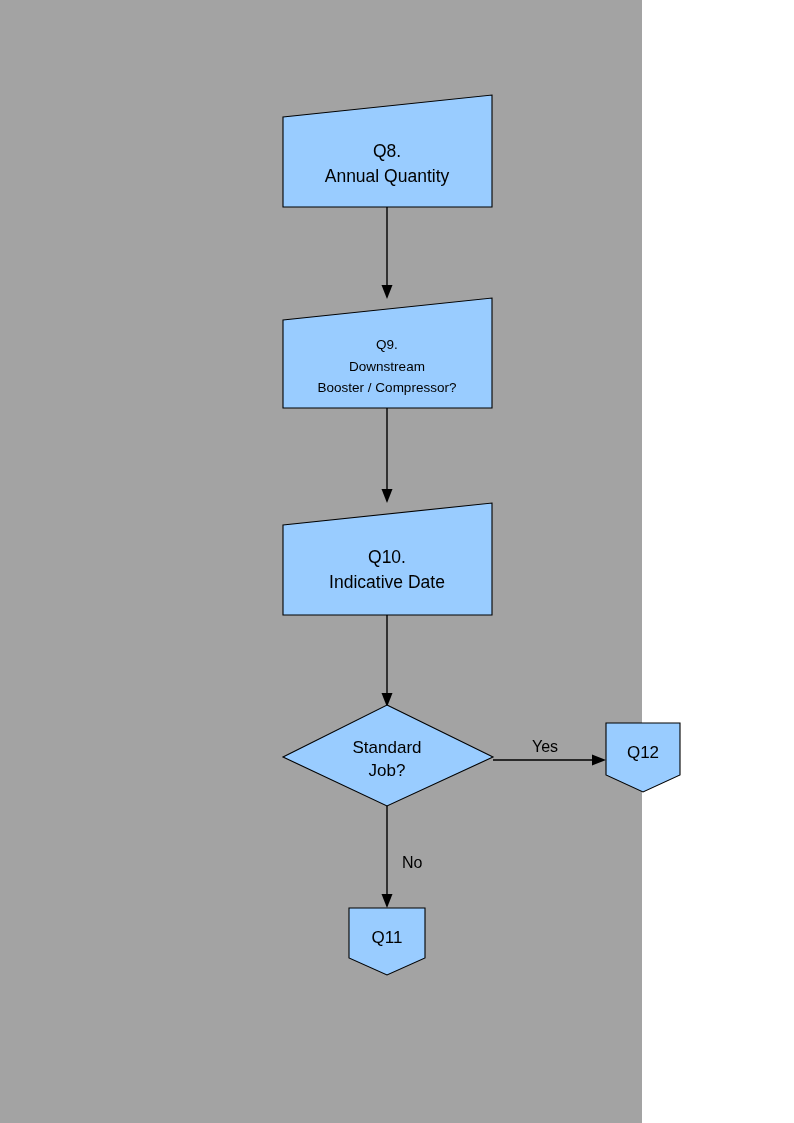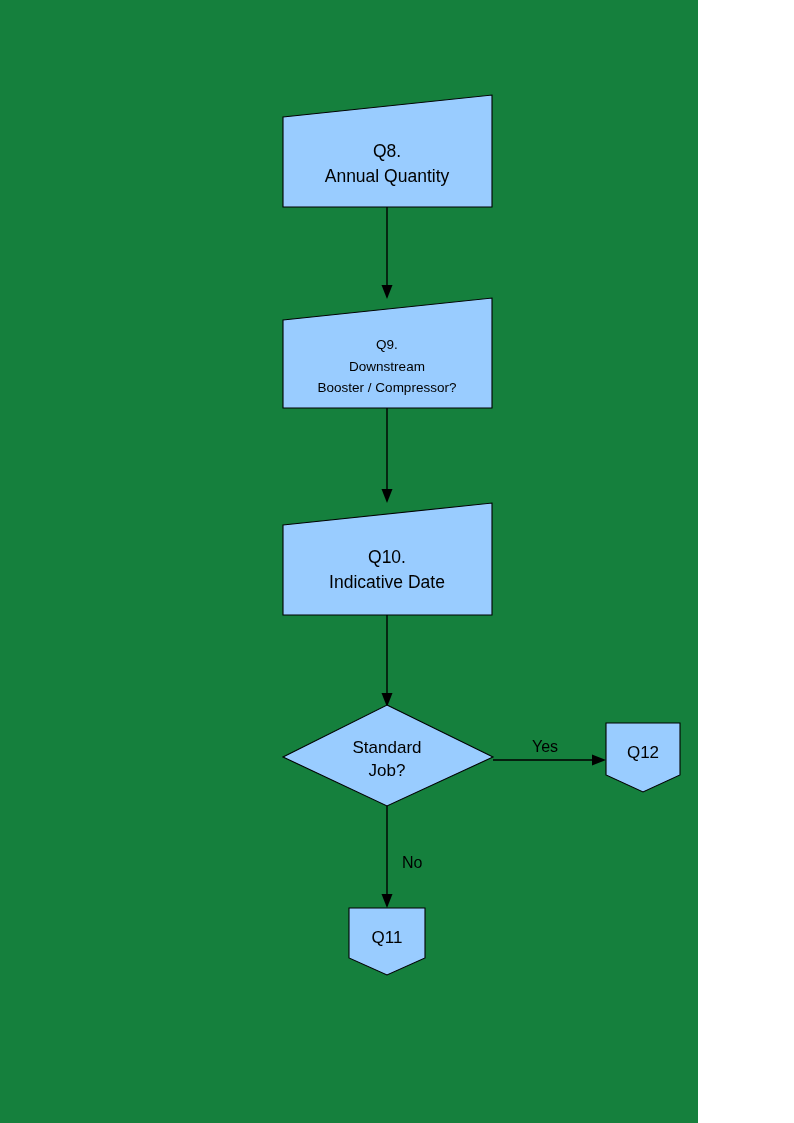--- a/index.html
+++ b/index.html
@@ -9,23 +9,23 @@
     background: #ffffff;
   }
   body {
     width: 794px;
     height: 1123px;
     font-family: "Liberation Sans", sans-serif;
     overflow: hidden;
   }
   #canvas-wrap {
     position: relative;
-    width: 698px;
+    width: 642px;
     height: 1123px;
-    background: #15803d;
+    background: #a3a3a3;
   }
   svg#flowchart {
     position: absolute;
     top: 0;
     left: 0;
     width: 794px;
     height: 1123px;
     display: block;
   }
   .node-shape {

